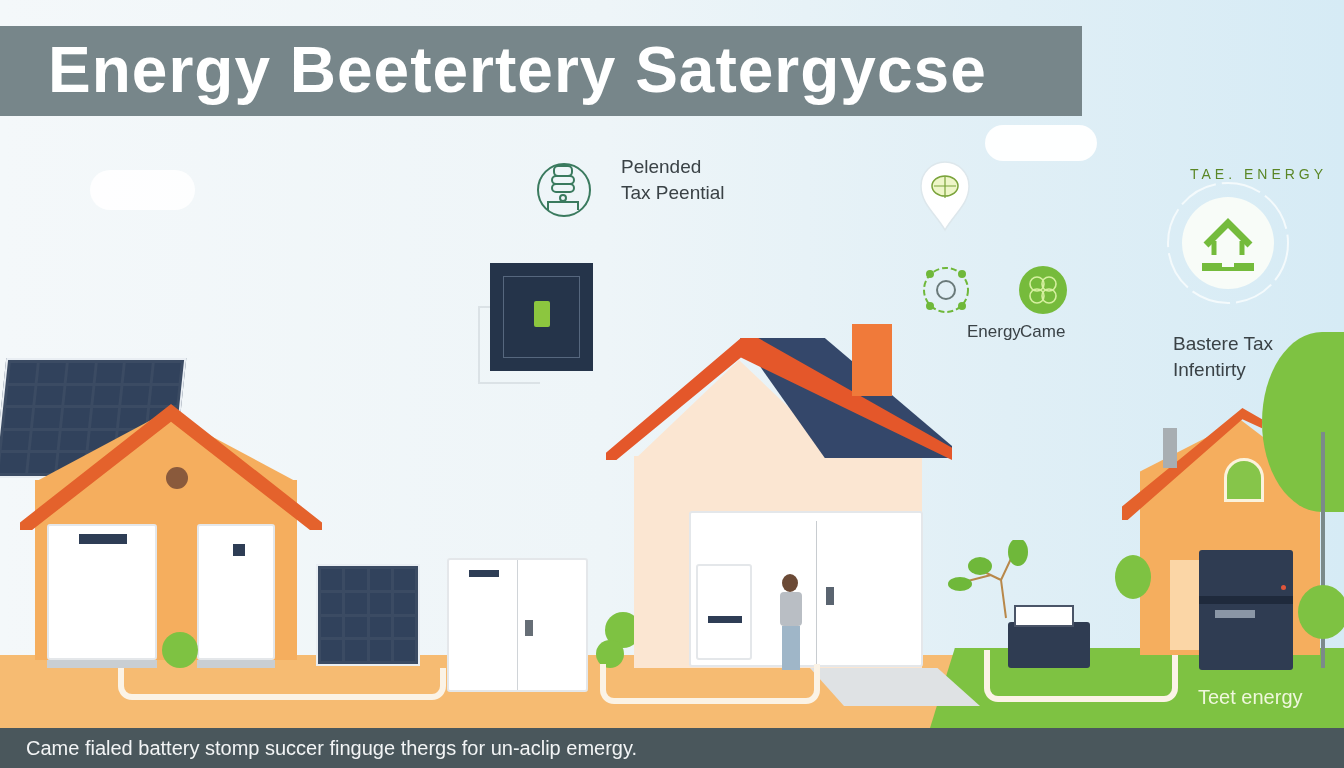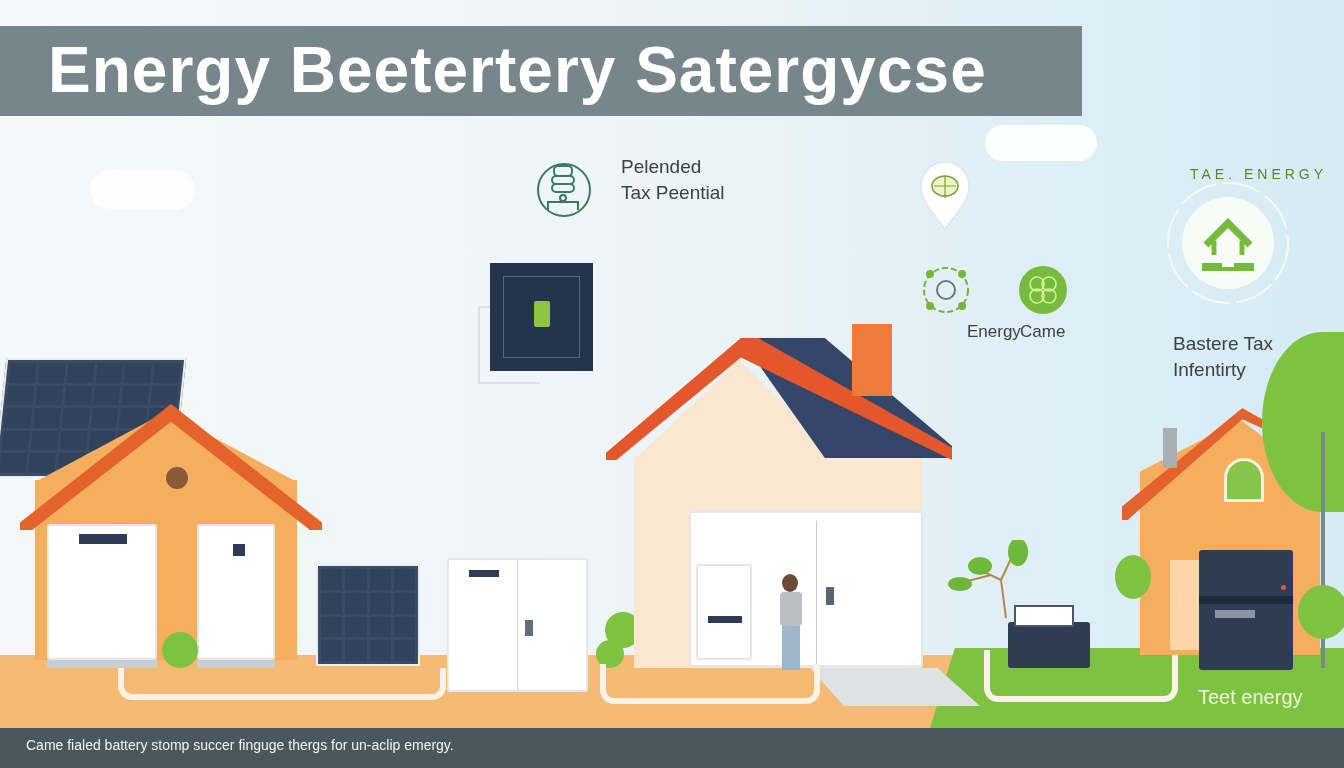--- a/index.html
+++ b/index.html
@@ -5,21 +5,21 @@
   html, body { margin:0; padding:0; }
   body { width:1344px; height:768px; overflow:hidden; position:relative;
     font-family:"Liberation Sans", "DejaVu Sans", sans-serif;
     background: linear-gradient(90deg, #f4f8fa 0%, #eef5f8 45%, #e0eff6 75%, #d6ebf5 100%); }
   .abs { position:absolute; }
   .title-bar { left:0; top:26px; width:1082px; height:90px; background:#77868a; }
   .title-text { left:48px; top:30px; font-weight:700; font-size:64px; color:#ffffff; letter-spacing:1px; white-space:nowrap; line-height:80px; }
   .cloud { background:#ffffff; border-radius:40px; }
   .label-dark { color:#3a4246; font-size:19px; line-height:26px; white-space:nowrap; }
   .footer { left:0; top:728px; width:1344px; height:40px; background:#4a575c; }
-  .footer-text { left:26px; top:737px; color:#f2f4f5; font-size:14px; white-space:nowrap; }
+  .footer-text { left:26px; top:737px; color:#f2f4f5; font-size:20px; white-space:nowrap; }
   .ground-orange { left:0; top:655px; width:1000px; height:73px; background:#f6bb72; }
   .ground-green { left:930px; top:648px; width:414px; height:80px; background:#7ec242; clip-path: polygon(6% 0,100% 0,100% 100%,0 100%); }
   .pipe { border:6px solid #fbf3e6; border-top:none; border-radius:0 0 14px 14px; }
   .panel-grid { background:#3b4b63; display:grid; gap:3px; padding:3px; border:2px solid #e9eef3; box-sizing:border-box; }
   .panel-grid div { background:#31425c; }
   .cabinet { background:#ffffff; border:2px solid #e4e7ea; border-radius:3px; box-sizing:border-box; }
   .cab-base { background:#c9ced2; }
 </style>
 </head>
 <body>

